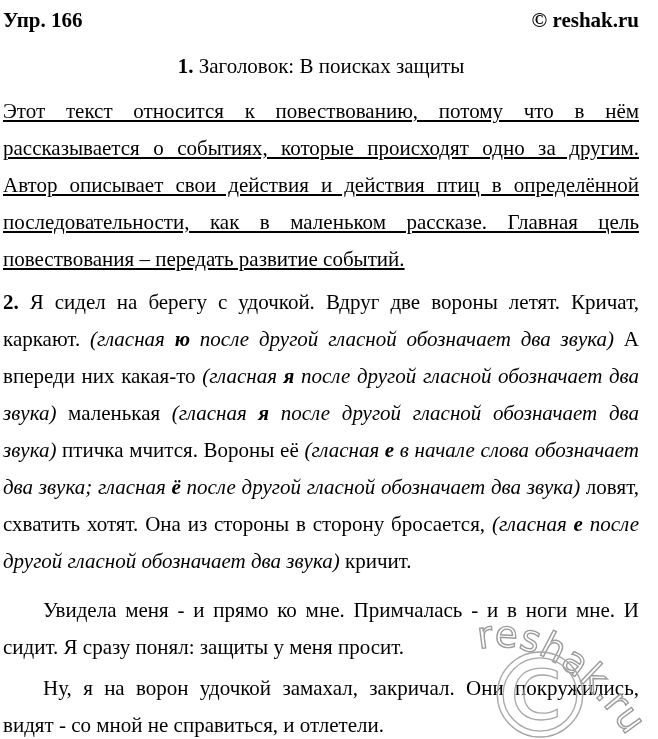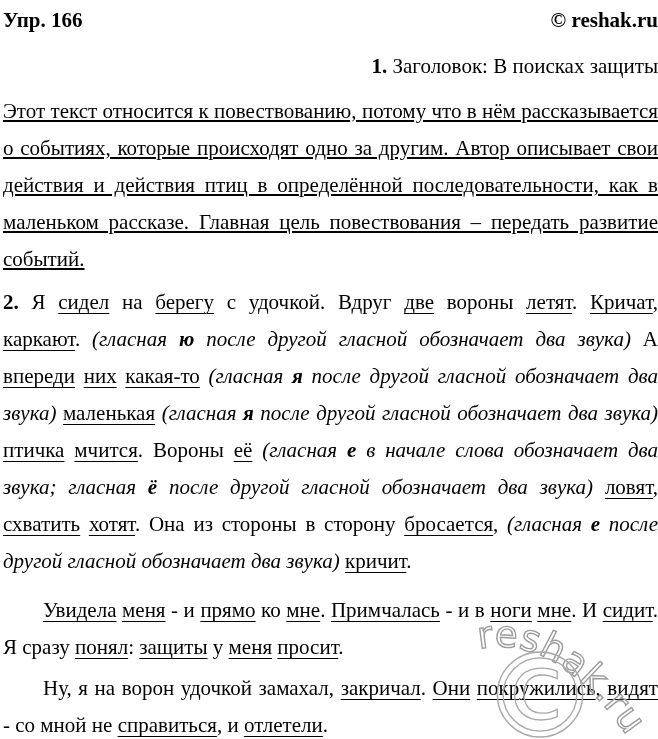--- a/index.html
+++ b/index.html
@@ -14,50 +14,49 @@
     color: #000000;
     font-family: "Liberation Serif", serif;
     font-size: 21px;
     line-height: 37px;
     position: relative;
   }
   .page {
     position: relative;
     width: 658px;
     height: 739px;
-    padding: 6px 0 0 3px;
+    padding: 6px 19px 0 3px;
     box-sizing: border-box;
     z-index: 1;
   }
   .page-header {
     display: flex;
     justify-content: space-between;
     align-items: flex-start;
     line-height: 28px;
     margin-bottom: 14px;
   }
   .exercise-number { font-weight: 700; }
   .site-credit { font-weight: 700; }
 
   .para {
     margin: 0 0 10px 0;
     text-align: justify;
   }
-  .para.first-line { text-align: right; margin-bottom: 8px; }
+  .para.first-line { text-align: center; margin-bottom: 8px; }
   .para.p-intro { margin-bottom: 6px; text-decoration: underline; }
   .para.p-main { margin-bottom: 12px; }
   .para.p-indent { text-indent: 40px; }
   .para.p-3 { margin-bottom: 4px; }
   .para.p-4 { margin-bottom: 0; }
 
   
   .r   { font-style: normal; font-weight: 400; }
   .r-b { font-weight: 700; }
   .r-u {
-    text-decoration: underline;
     text-decoration-thickness: 1.4px;
     text-underline-offset: 4px;
   }
   .r-i { font-style: italic; }
   .r-bi { font-style: italic; font-weight: 700; }
 
   .watermark {
     position: absolute;
     left: 443px;
     top: 589px;

